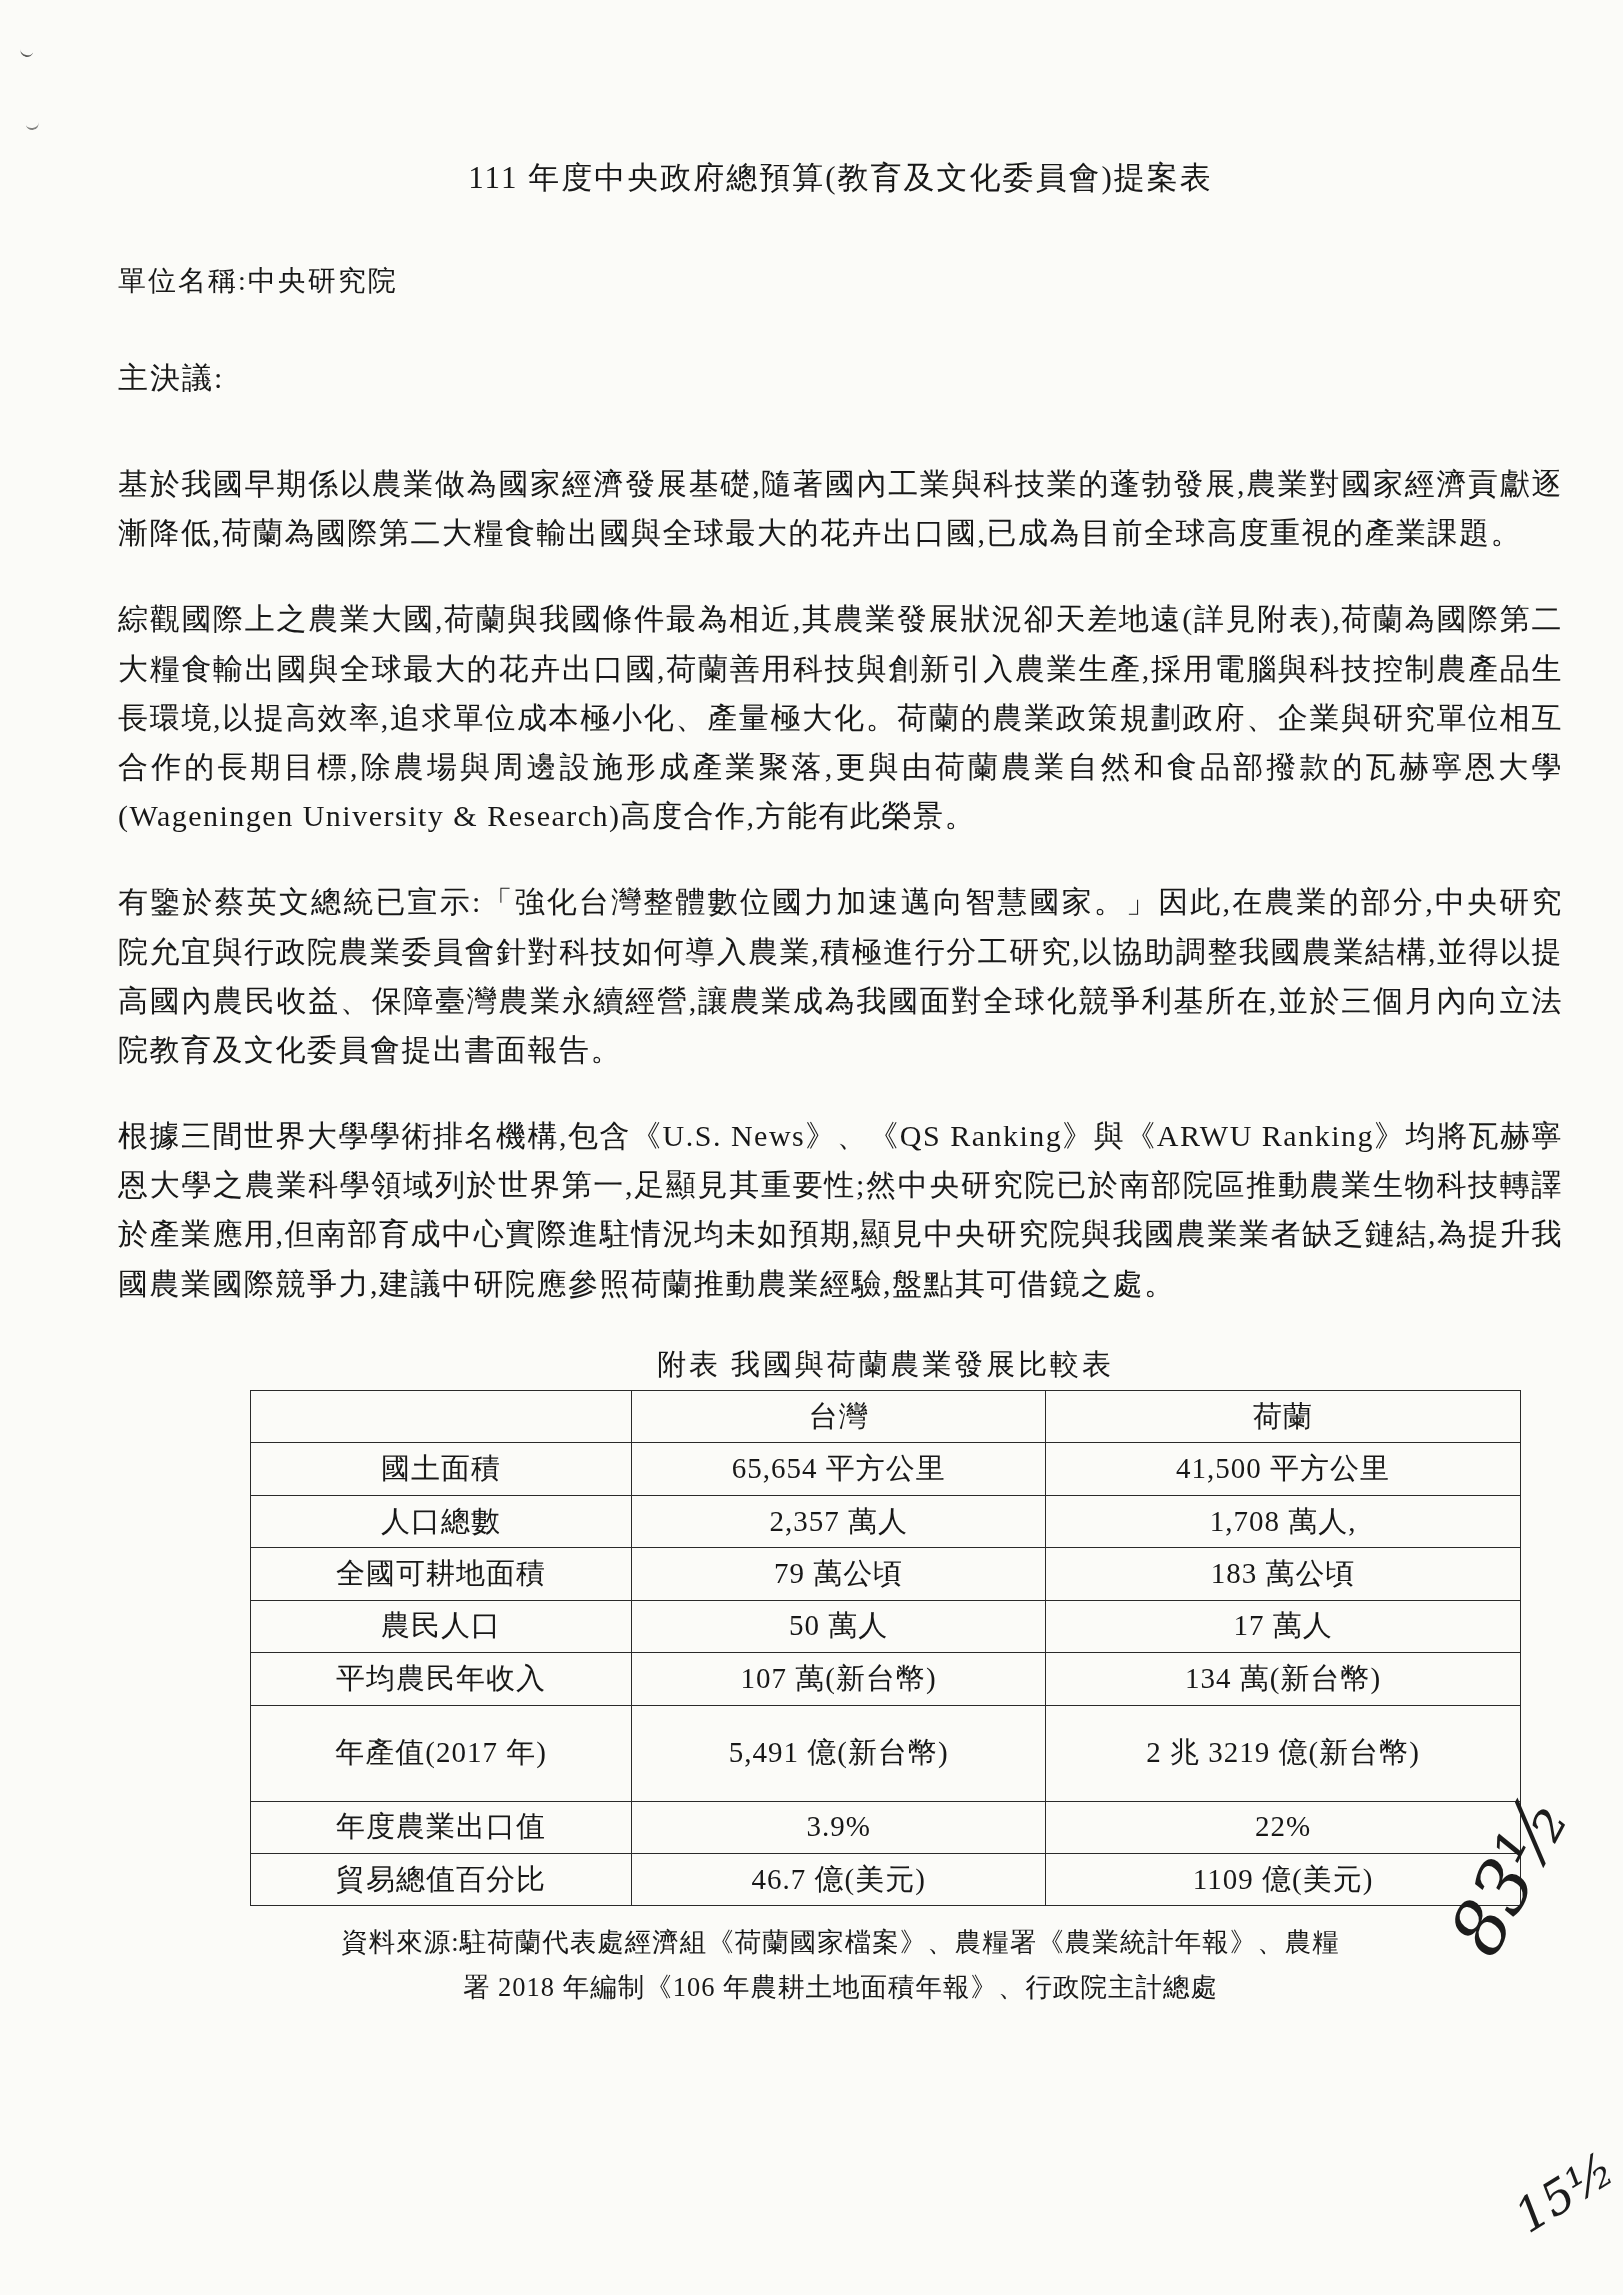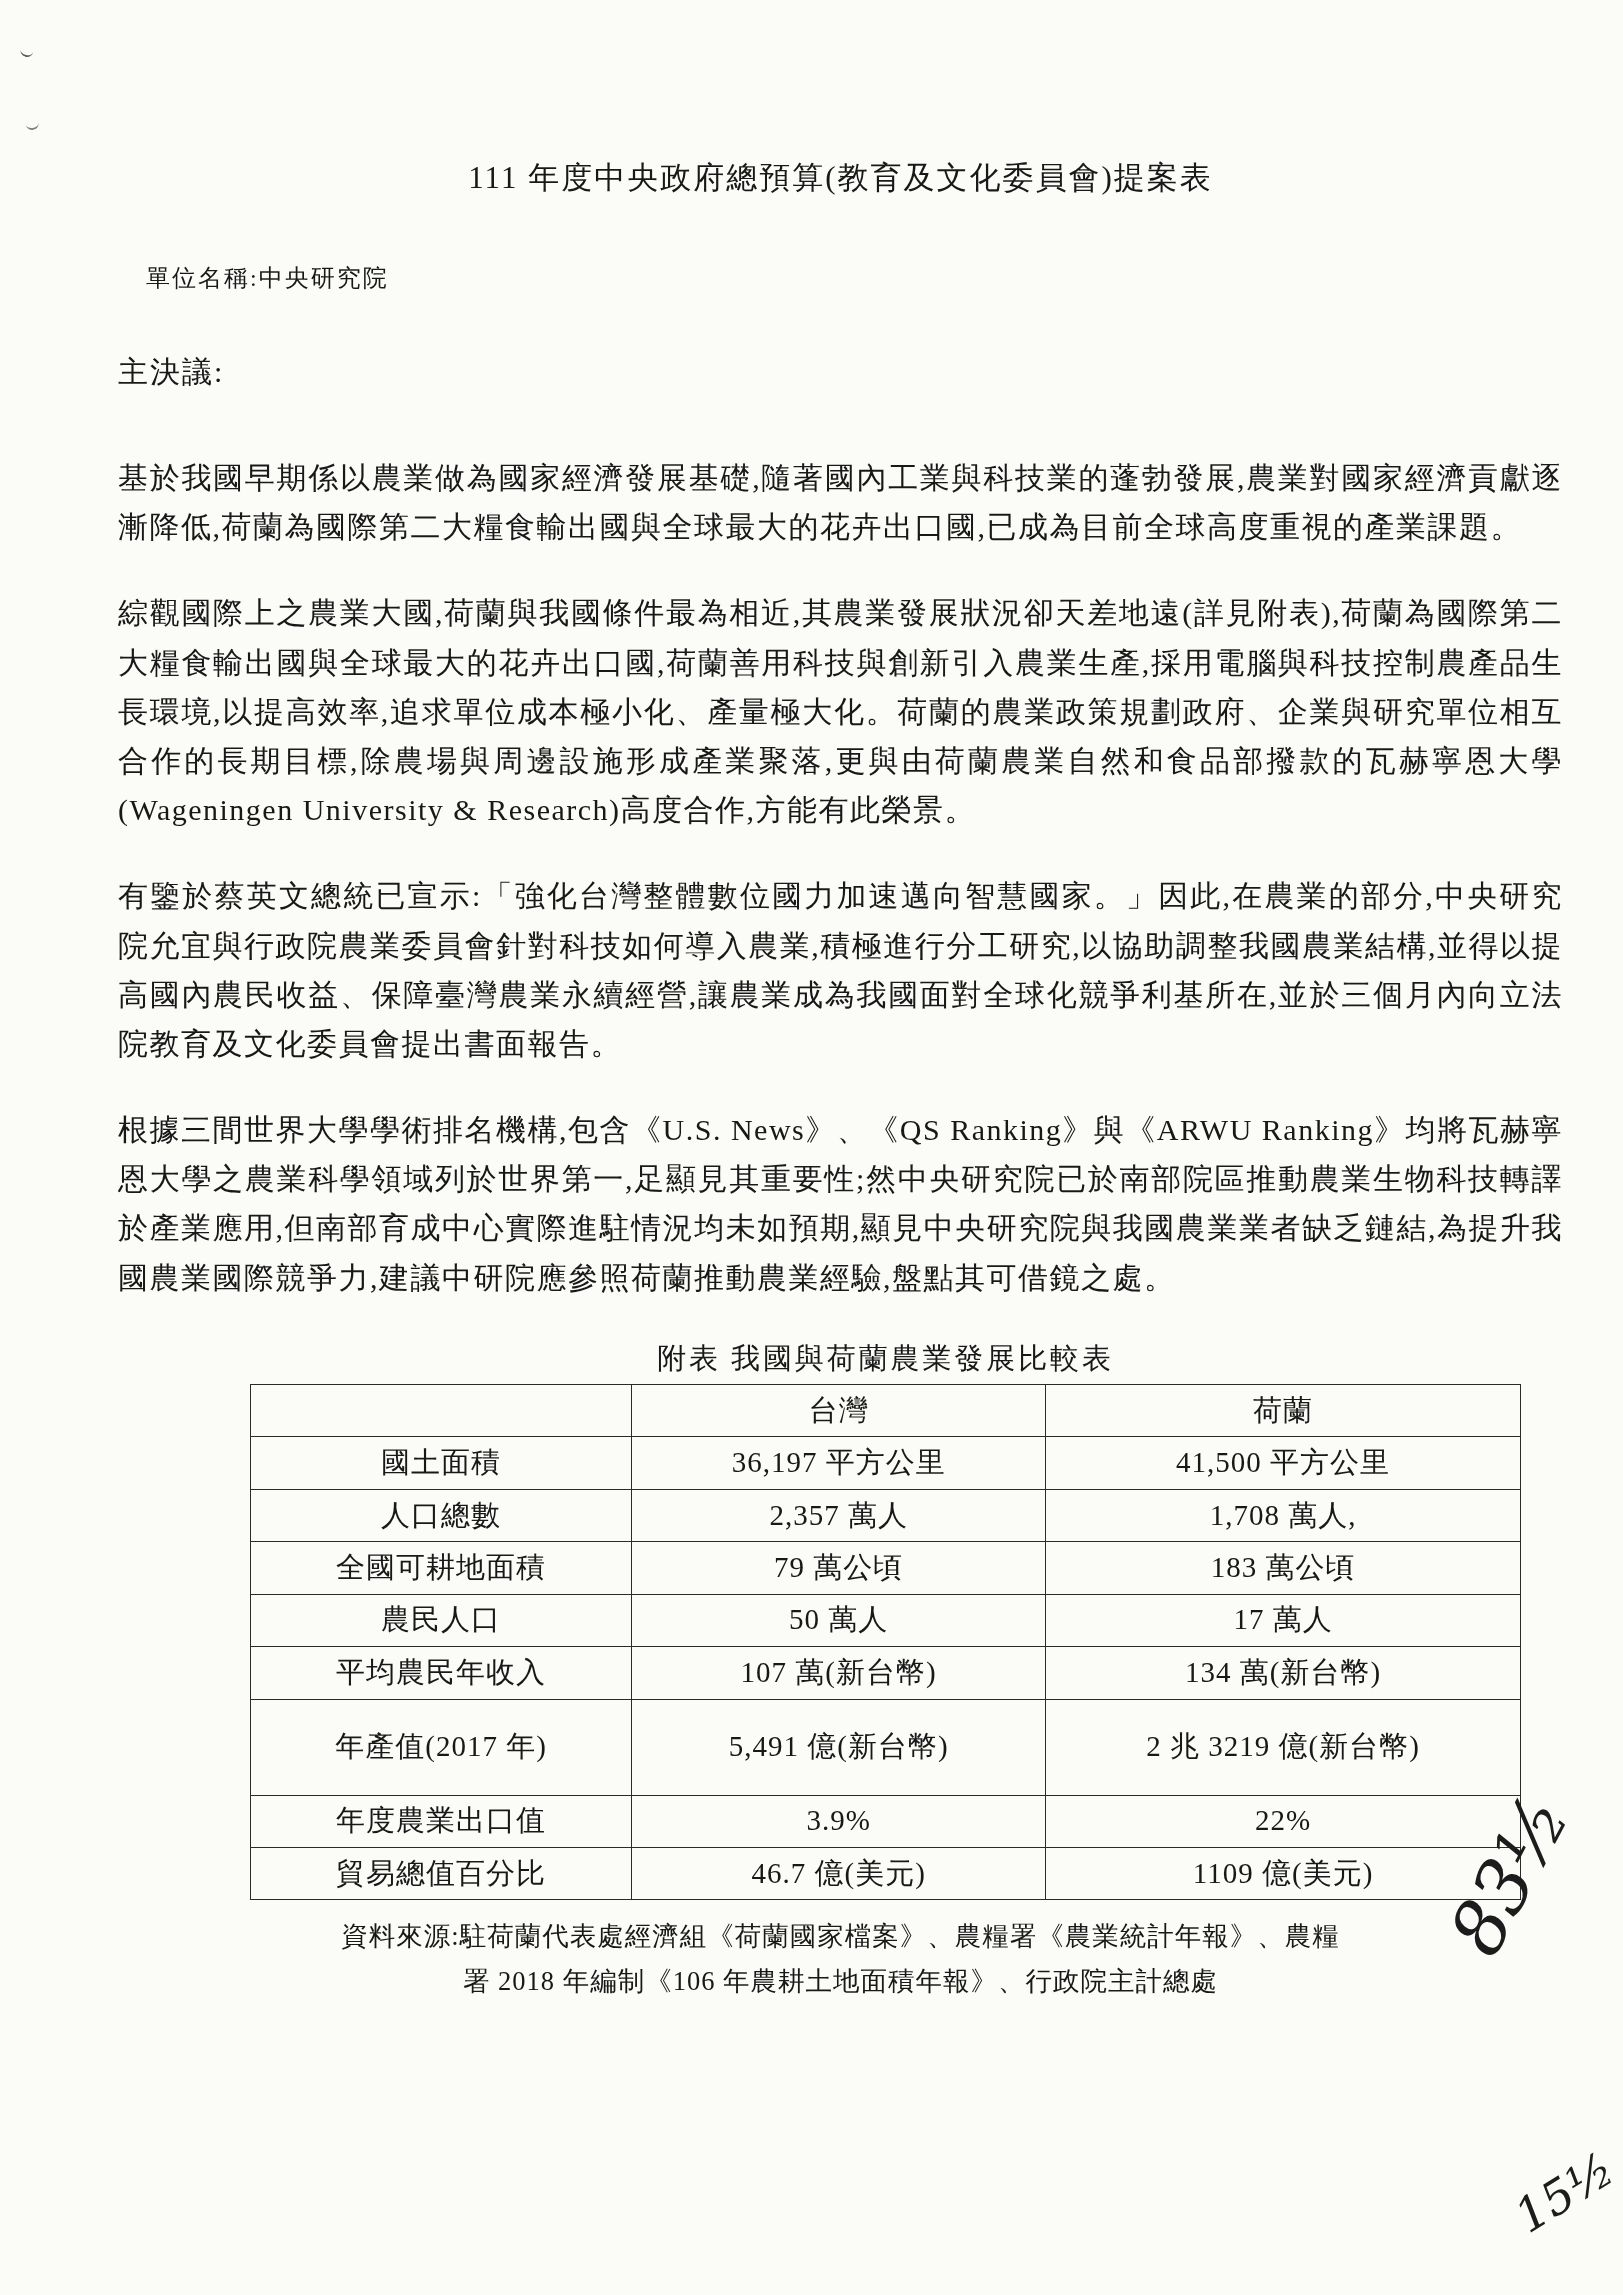--- a/index.html
+++ b/index.html
@@ -25,24 +25,23 @@
 
   .doc-title {
     font-size: 31px;
     font-weight: normal;
     text-align: center;
     letter-spacing: 2px;
     margin-bottom: 63px;
   }
 
   .unit-line {
-    font-size: 24px;
+    font-size: 28px;
     letter-spacing: 2px;
     margin-bottom: 58px;
-    margin-left: 28px;
   }
 
   .resolution-line {
     font-size: 30px;
     letter-spacing: 2px;
     margin-bottom: 60px;
   }
 
   .para {
     font-size: 30px;
@@ -159,21 +158,21 @@
       <thead>
         <tr>
           <th></th>
           <th>台灣</th>
           <th>荷蘭</th>
         </tr>
       </thead>
       <tbody>
         <tr>
           <td>國土面積</td>
-          <td>36,197 平方公里</td>
+          <td>65,654 平方公里</td>
           <td>41,500 平方公里</td>
         </tr>
         <tr>
           <td>人口總數</td>
           <td>2,357 萬人</td>
           <td>1,708 萬人,</td>
         </tr>
         <tr>
           <td>全國可耕地面積</td>
           <td>79 萬公頃</td>

